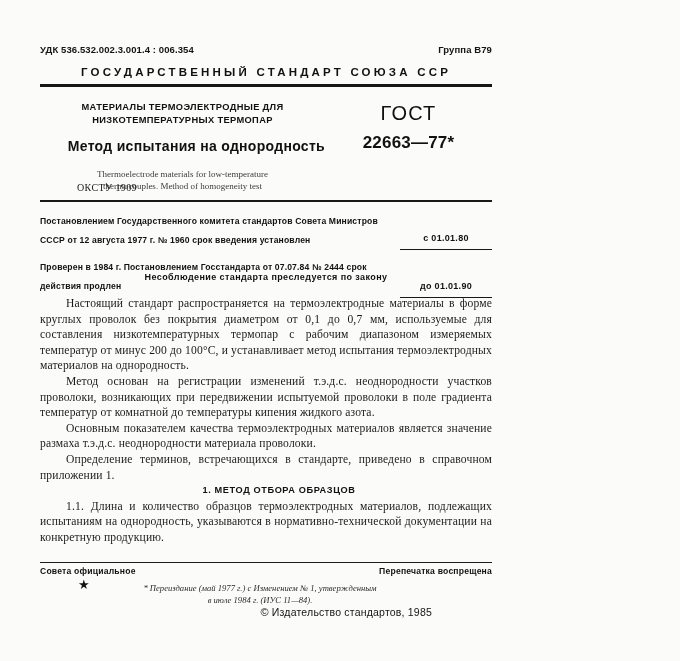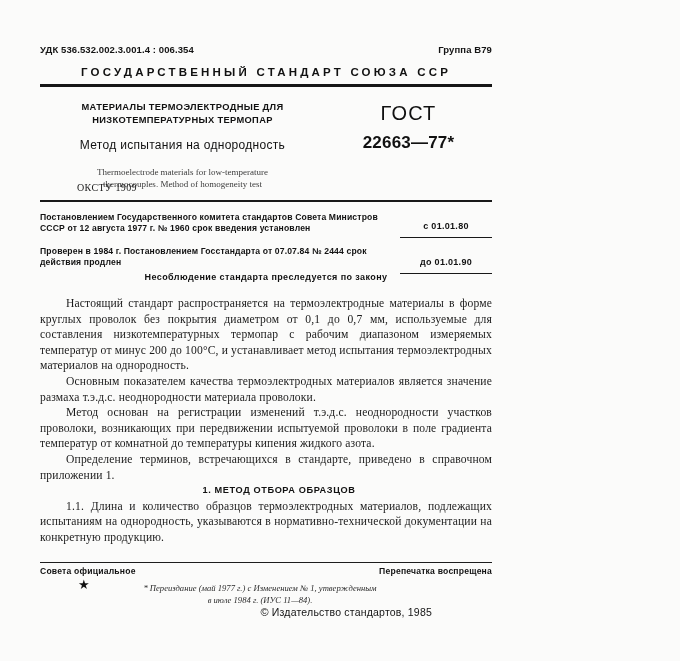--- a/index.html
+++ b/index.html
@@ -80,25 +80,26 @@
     font-family: "Liberation Sans", "DejaVu Sans", sans-serif;
     font-weight: bold;
     font-size: 9.3px;
     line-height: 13px;
     letter-spacing: 0.35px;
     margin-top: 5px;
     color: #111111;
   }
   .tb-ru-sub {
     font-family: "Liberation Sans", "DejaVu Sans", sans-serif;
-    font-weight: normal;
-    font-size: 12px;
+    font-weight: bold;
+    font-size: 14px;
     letter-spacing: 0.3px;
     margin-top: 11px;
     color: #111111;
+    text-align: right;
   }
   .tb-en {
     font-family: "Liberation Serif", "DejaVu Serif", serif;
     font-size: 9px;
     line-height: 12px;
     margin-top: 14px;
     color: #3c3c3c;
   }
   .tb-right {
     position: absolute;
@@ -152,21 +153,21 @@
     font-weight: bold;
     color: #121212;
   }
   .decree-row {
     position: relative;
     min-height: 26px;
   }
   .decree-row + .decree-row { margin-top: 8px; }
   .decree-text {
     width: 338px;
-    line-height: 11px;
+    line-height: 19px;
     letter-spacing: 0.15px;
   }
   .decree-date {
     position: absolute;
     right: 0;
     bottom: 0px;
     width: 92px;
     text-align: center;
     border-bottom: 1.3px solid #181818;
     padding-bottom: 6px;
@@ -314,22 +315,22 @@
     <div class="decree-row r2">
       <div class="decree-text">Проверен в 1984 г. Постановлением Госстандарта от 07.07.84 № 2444 срок действия продлен</div>
       <div class="decree-date">до 01.01.90</div>
     </div>
   </div>
 
   <div class="penalty">Несоблюдение стандарта преследуется по закону</div>
 
   <div class="body-text">
     <p>Настоящий стандарт распространяется на термоэлектродные материалы в форме круглых проволок без покрытия диаметром от 0,1 до 0,7 мм, используемые для составления низкотемпературных термопар с рабочим диапазоном измеряемых температур от минус 200 до 100°С, и устанавливает метод испытания термоэлектродных материалов на однородность.</p>
+    <p>Метод основан на регистрации изменений т.э.д.с. неоднородности участков проволоки, возникающих при передвижении испытуемой проволоки в поле градиента температур от комнатной до температуры кипения жидкого азота.</p>
     <p>Основным показателем качества термоэлектродных материалов является значение размаха т.э.д.с. неоднородности материала проволоки.</p>
-    <p>Метод основан на регистрации изменений т.э.д.с. неоднородности участков проволоки, возникающих при передвижении испытуемой проволоки в поле градиента температур от комнатной до температуры кипения жидкого азота.</p>
     <p>Определение терминов, встречающихся в стандарте, приведено в справочном приложении 1.</p>
     <p class="section-head">1. МЕТОД ОТБОРА ОБРАЗЦОВ</p>
     <p>1.1. Длина и количество образцов термоэлектродных материалов, подлежащих испытаниям на однородность, указываются в нормативно-технической документации на конкретную продукцию.</p>
   </div>
 
   <div class="rule-foot"></div>
   <div class="foot-row">
     <span>Совета официальное</span>
     <span>Перепечатка воспрещена</span>
   </div>

